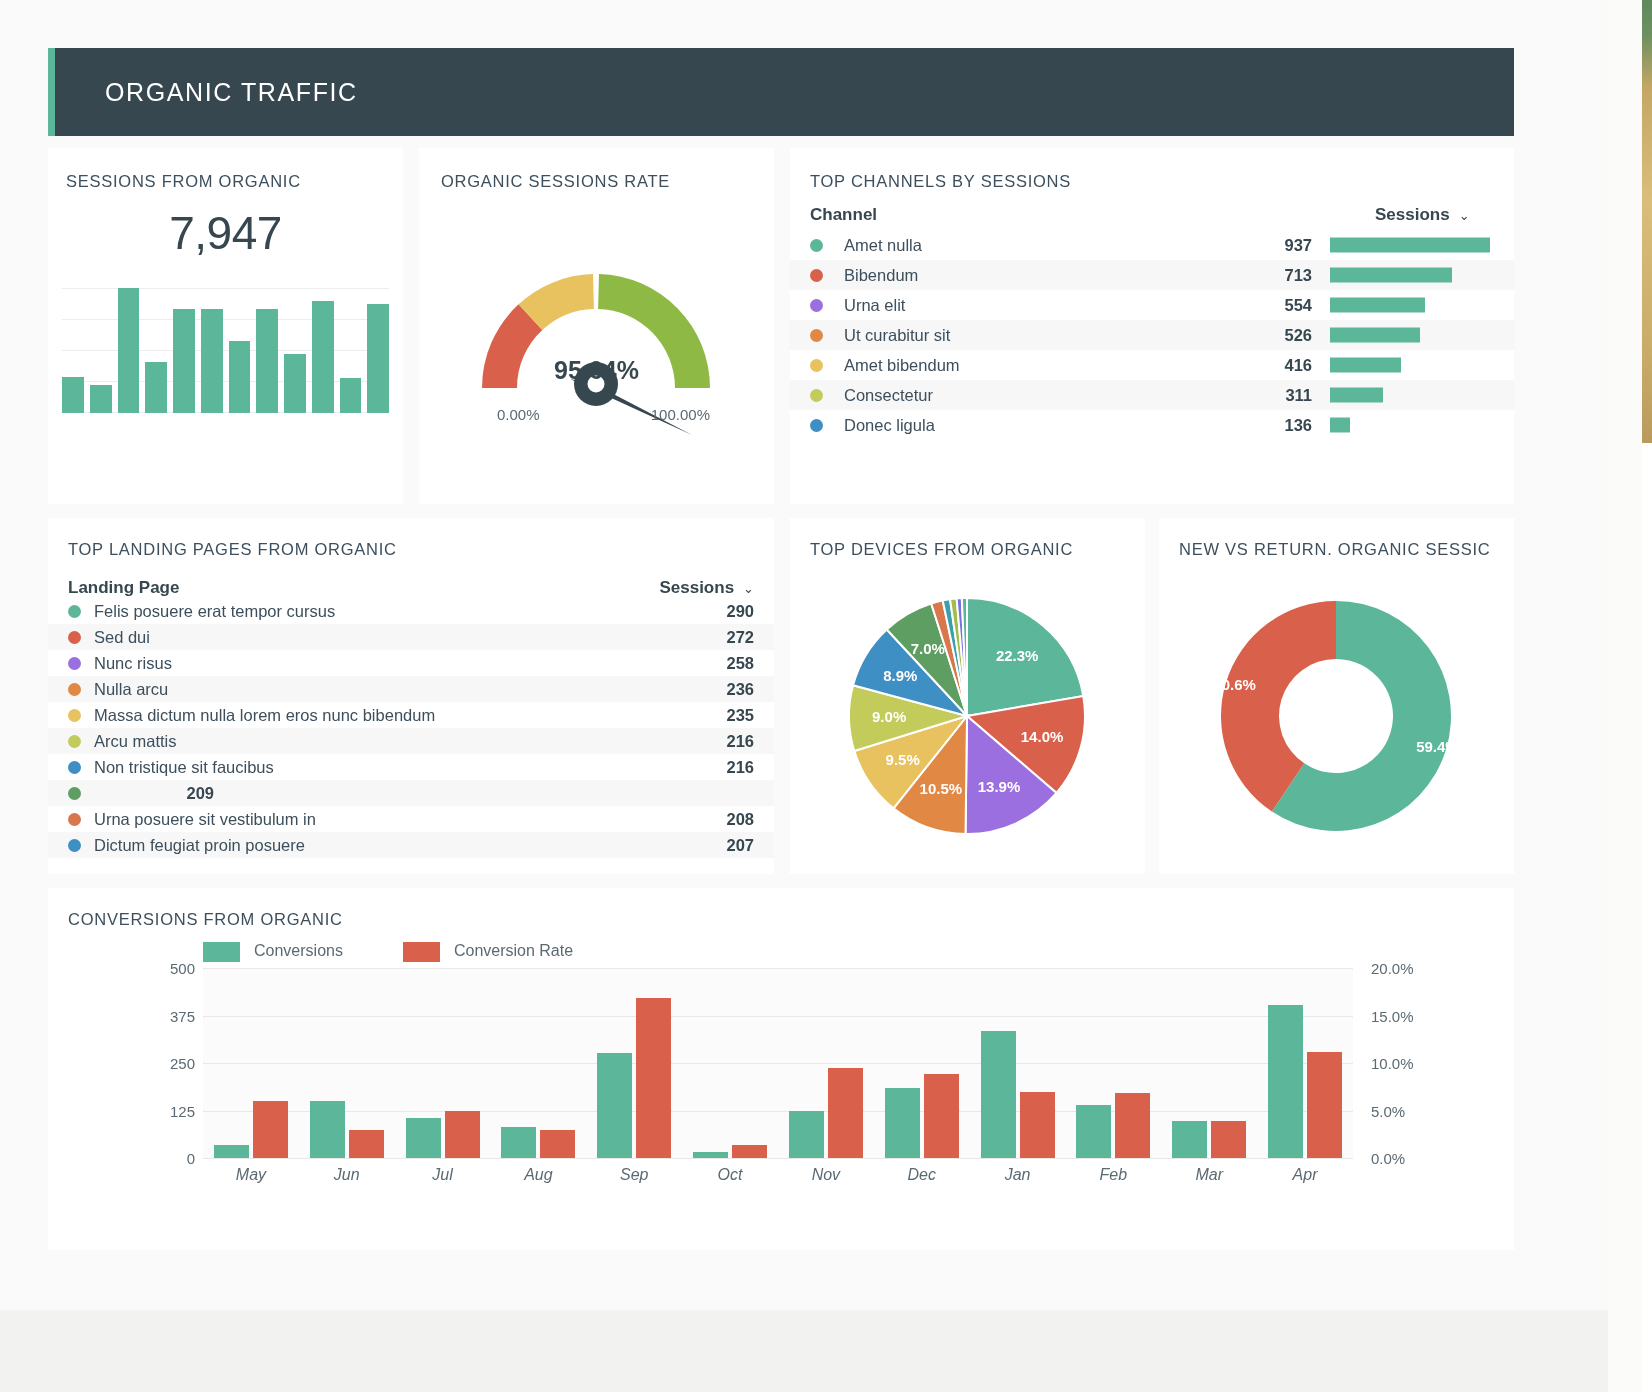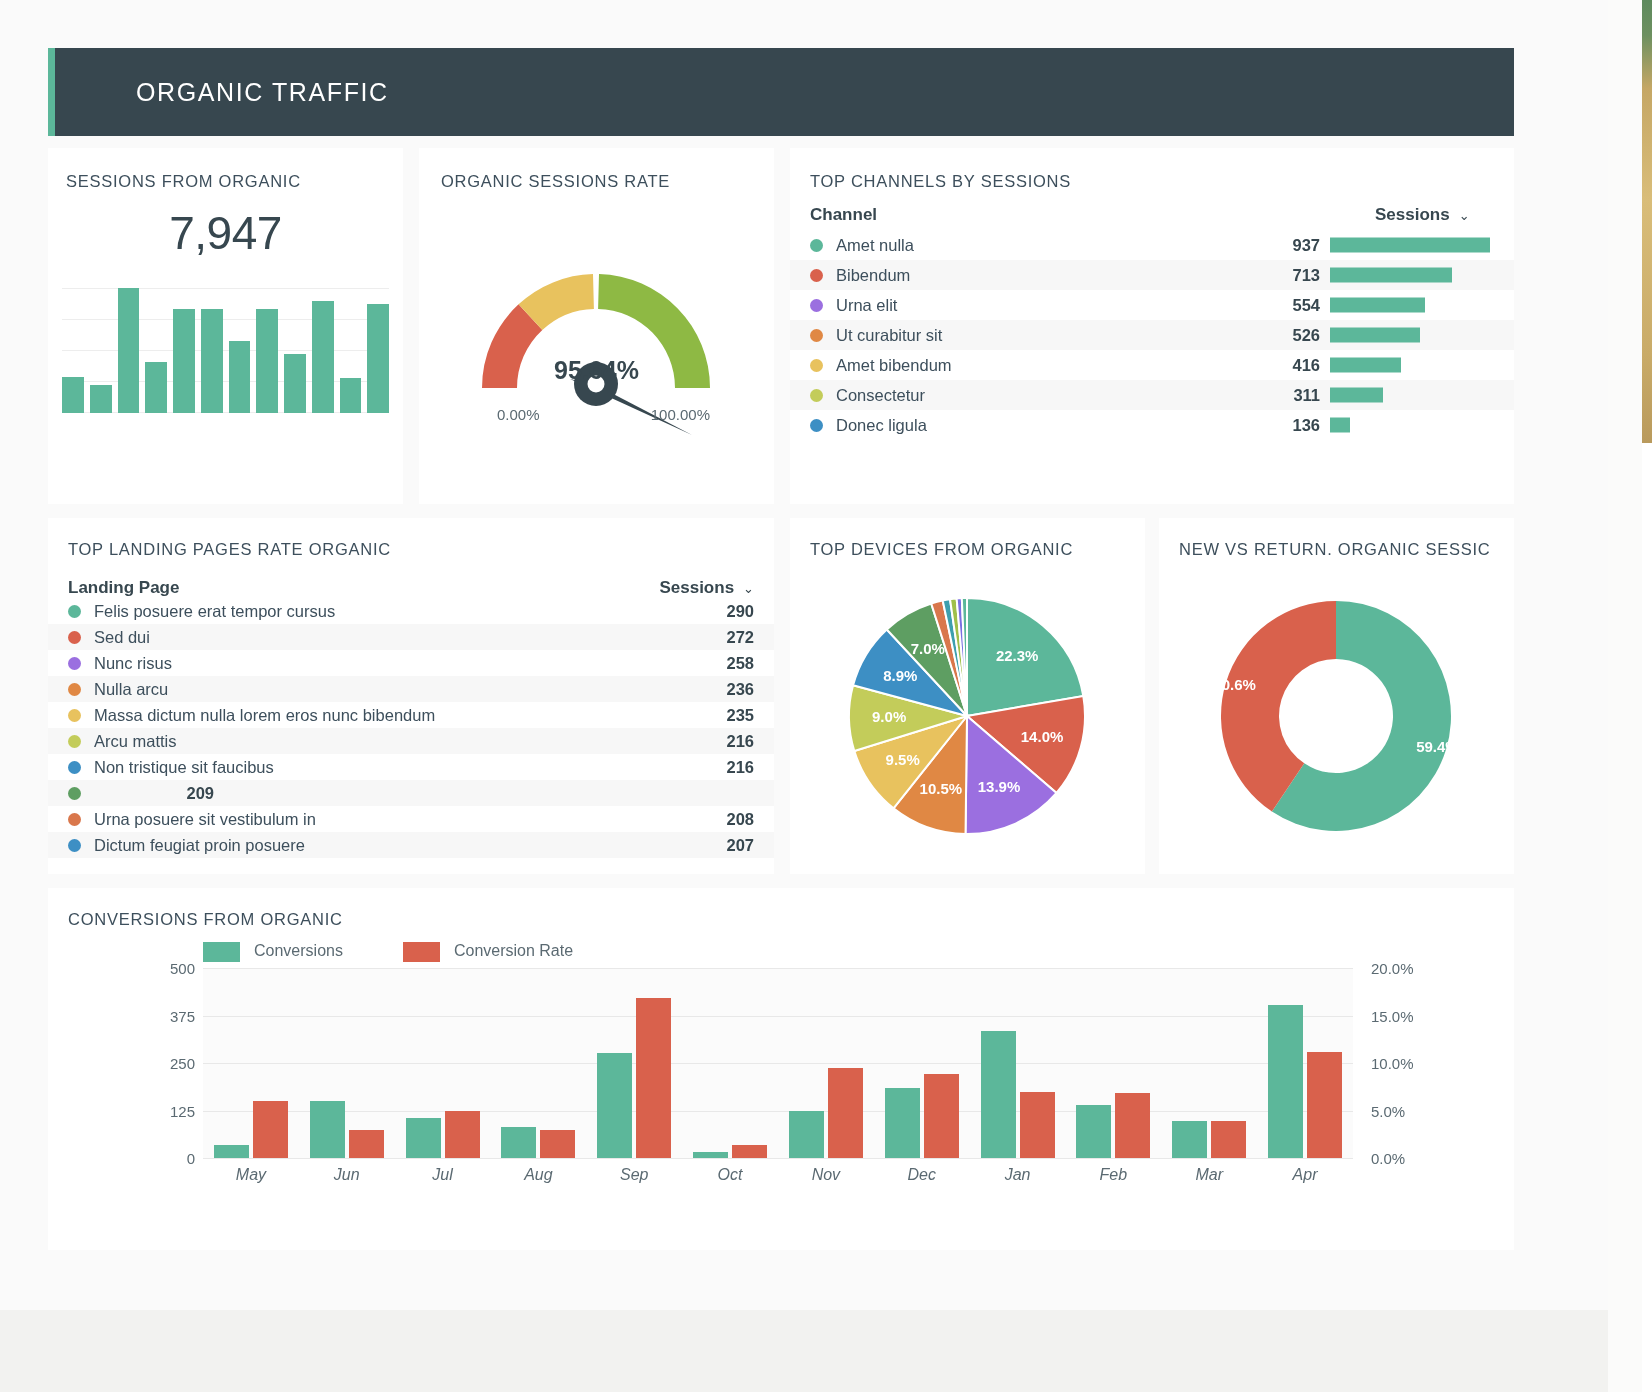--- a/index.html
+++ b/index.html
@@ -52,21 +52,21 @@
     width: 1466px; height: 88px;
     background: #37474f;
     display: flex; align-items: center;
   }
   .header .accent {
     position: absolute; left: 0; top: 0;
     width: 7px; height: 88px;
     background: #5cb79a;
   }
   .header h1 {
-    margin-left: 88px;
+    margin-left: 57px;
     color: #ffffff;
     font-size: 25px;
     font-weight: 400;
     letter-spacing: 1.6px;
   }
 
   
   .card {
     position: absolute;
     background: #ffffff;
@@ -141,21 +141,21 @@
   }
   .row-label { flex: 1; white-space: nowrap; overflow: hidden; }
   .row-value { font-weight: bold; color: #37474f; text-align: right; }
   .bar-cell { position: relative; height: 100%; }
   .bar-fill { position: absolute; top: 50%; transform: translateY(-50%); height: 15px; background: #5cb79a; }
 
   #channels-table { left: 0; top: 52px; }
   #channels-table .tbl-head { padding: 0 24px 0 20px; height: 30px; }
   #channels-table .tbl-head .c-name { flex: 1; }
   #channels-table .tbl-head .c-sess { width: 200px; text-align: left; padding-left: 85px; }
-  #channels-table .tbl-row { height: 30px; padding: 0 24px 0 20px; }
+  #channels-table .tbl-row { height: 30px; padding: 0 24px 0 20px; gap: 8px; }
   #channels-table .row-value { width: 64px; }
   #channels-table .bar-cell { width: 160px; margin-left: 10px; }
 
   
   #card-landing { left: 48px; top: 518px; width: 726px; height: 356px; }
   #card-landing .card-title { position: absolute; left: 20px; top: 22px; }
   #landing-table { left: 0; top: 50px; }
   #landing-table .tbl-head { padding: 0 20px; height: 30px; align-items: flex-end; }
   #landing-table .tbl-head .c-name { flex: 1; }
   #landing-table .tbl-head .c-sess { width: 120px; text-align: right; }
@@ -331,21 +331,21 @@
             <span class="row-value">136</span>
             <span class="bar-cell">
               <span class="bar-fill" style="width:12.48665955176094%"></span>
             </span>
           </div>
         </div>
     </div>
   </div>
 
   <div class="card" id="card-landing">
-    <div class="card-title">TOP LANDING PAGES RATE ORGANIC</div>
+    <div class="card-title">TOP LANDING PAGES FROM ORGANIC</div>
     <div class="tbl" id="landing-table">
       <div class="tbl-head">
         <span class="c-name">Landing Page</span>
         <span class="c-sess"><span>Sessions</span><span class="sort-caret">⌄</span></span>
       </div>
       <div id="landing-rows">
           <div class="tbl-row">
             <span class="dot" style="background:#5cb79a"></span>
             <span class="row-label">Felis posuere erat tempor cursus</span>
             <span class="row-value">290</span>

